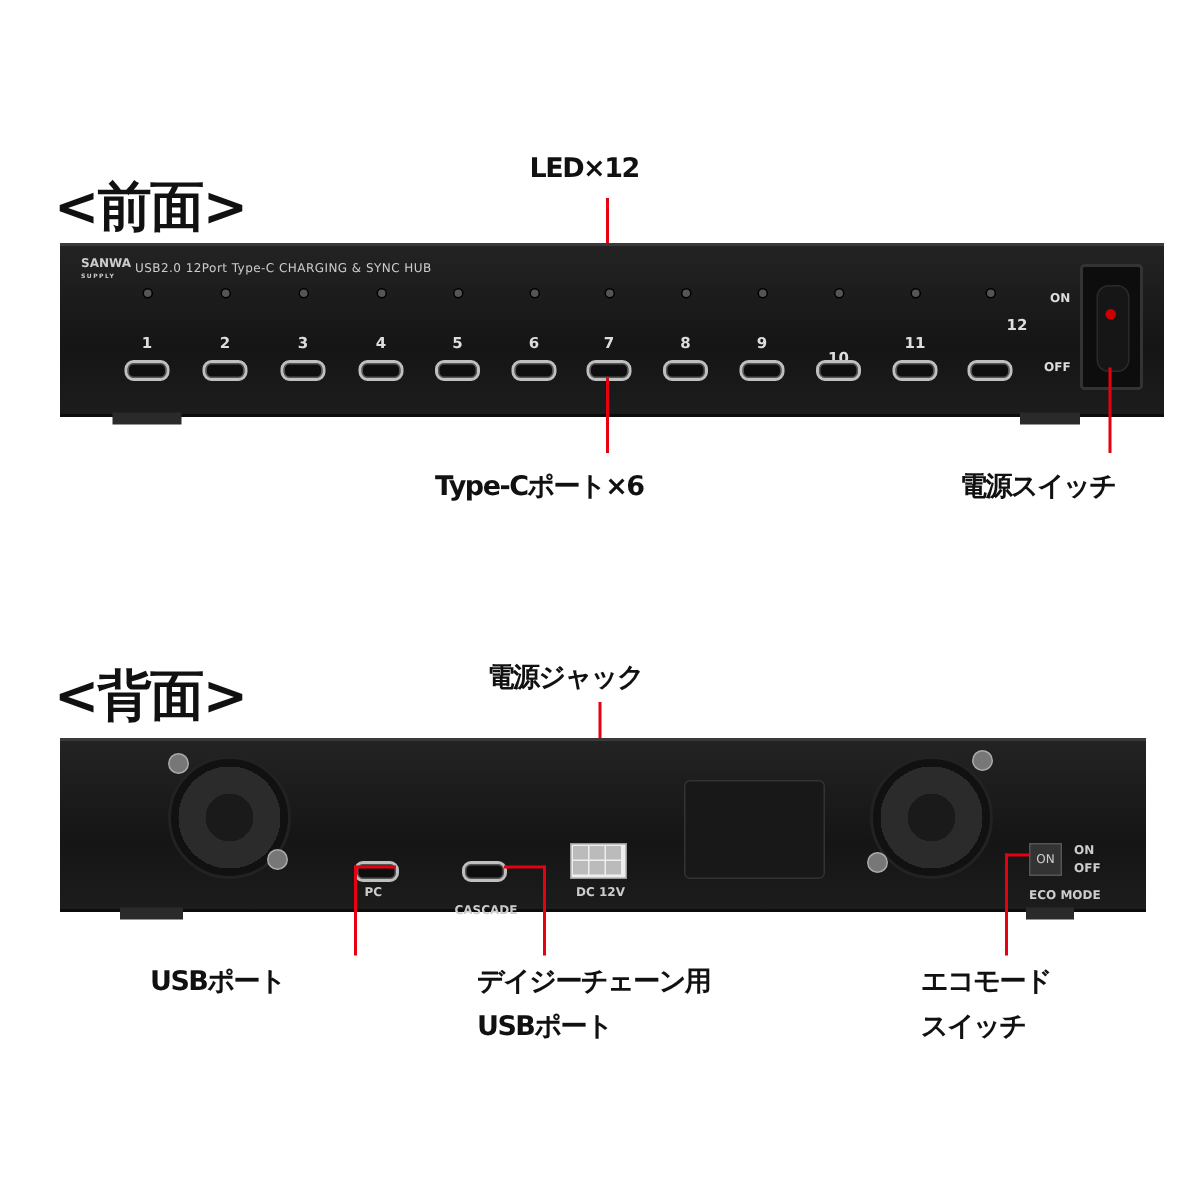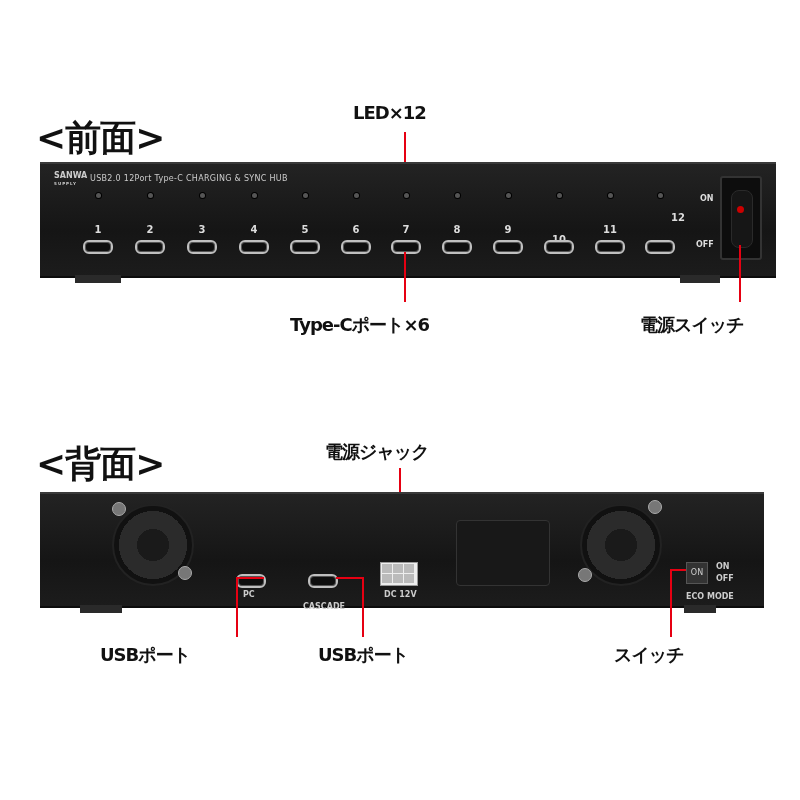--- a/index.html
+++ b/index.html
@@ -127,17 +127,19 @@
 <div class="abs line" style="left:236px;top:577px;width:2px;height:60px;"></div>
 <div class="abs line" style="left:336px;top:577px;width:28px;height:2px;"></div>
 <div class="abs line" style="left:362px;top:577px;width:2px;height:60px;"></div>
 <div class="abs line" style="left:670px;top:569px;width:16px;height:2px;"></div>
 <div class="abs line" style="left:670px;top:569px;width:2px;height:68px;"></div>
 
 <div class="abs callout" style="left:100px;top:640px;">
   <div>USBポート</div>
 </div>
 <div class="abs callout" style="left:318px;top:640px;">
+  <div>デイジーチェーン用</div>
   <div>USBポート</div>
 </div>
 <div class="abs callout" style="left:614px;top:640px;">
+  <div>エコモード</div>
   <div>スイッチ</div>
 </div>
 
 </body></html>

